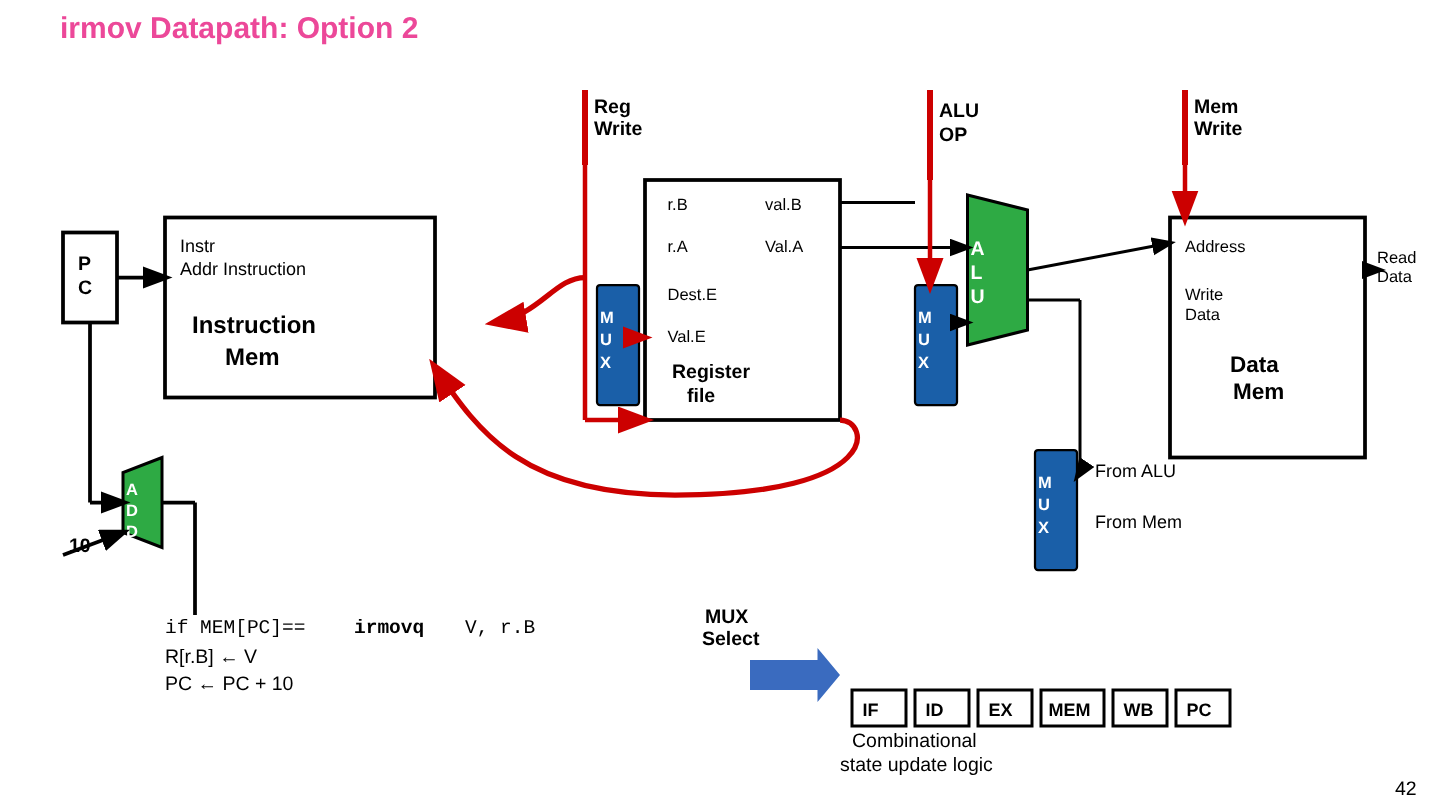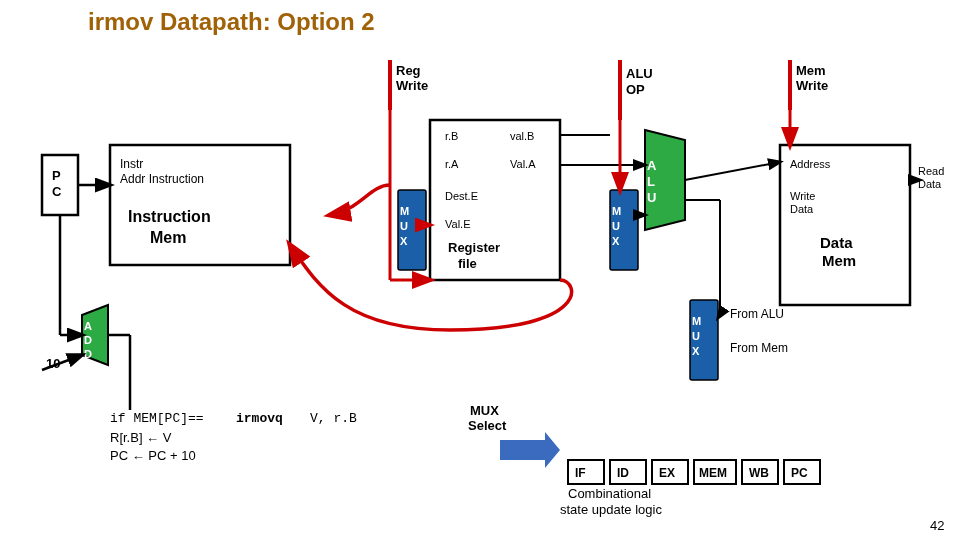--- a/index.html
+++ b/index.html
@@ -9,24 +9,23 @@
       background: #fff;
       font-family: Arial, sans-serif;
       overflow: hidden;
       position: relative;
     }
 
     .title {
       position: absolute;
       top: 8px;
       left: 40px;
-      font-size: 24px;
+      font-size: 20px;
       font-weight: bold;
-      color: #a16207;
-      margin-left: 48px;
+      color: #ec4899;
     }
 
     
     .diagram-svg {
       position: absolute;
       top: 0;
       left: 0;
       width: 960px;
       height: 540px;
     }

